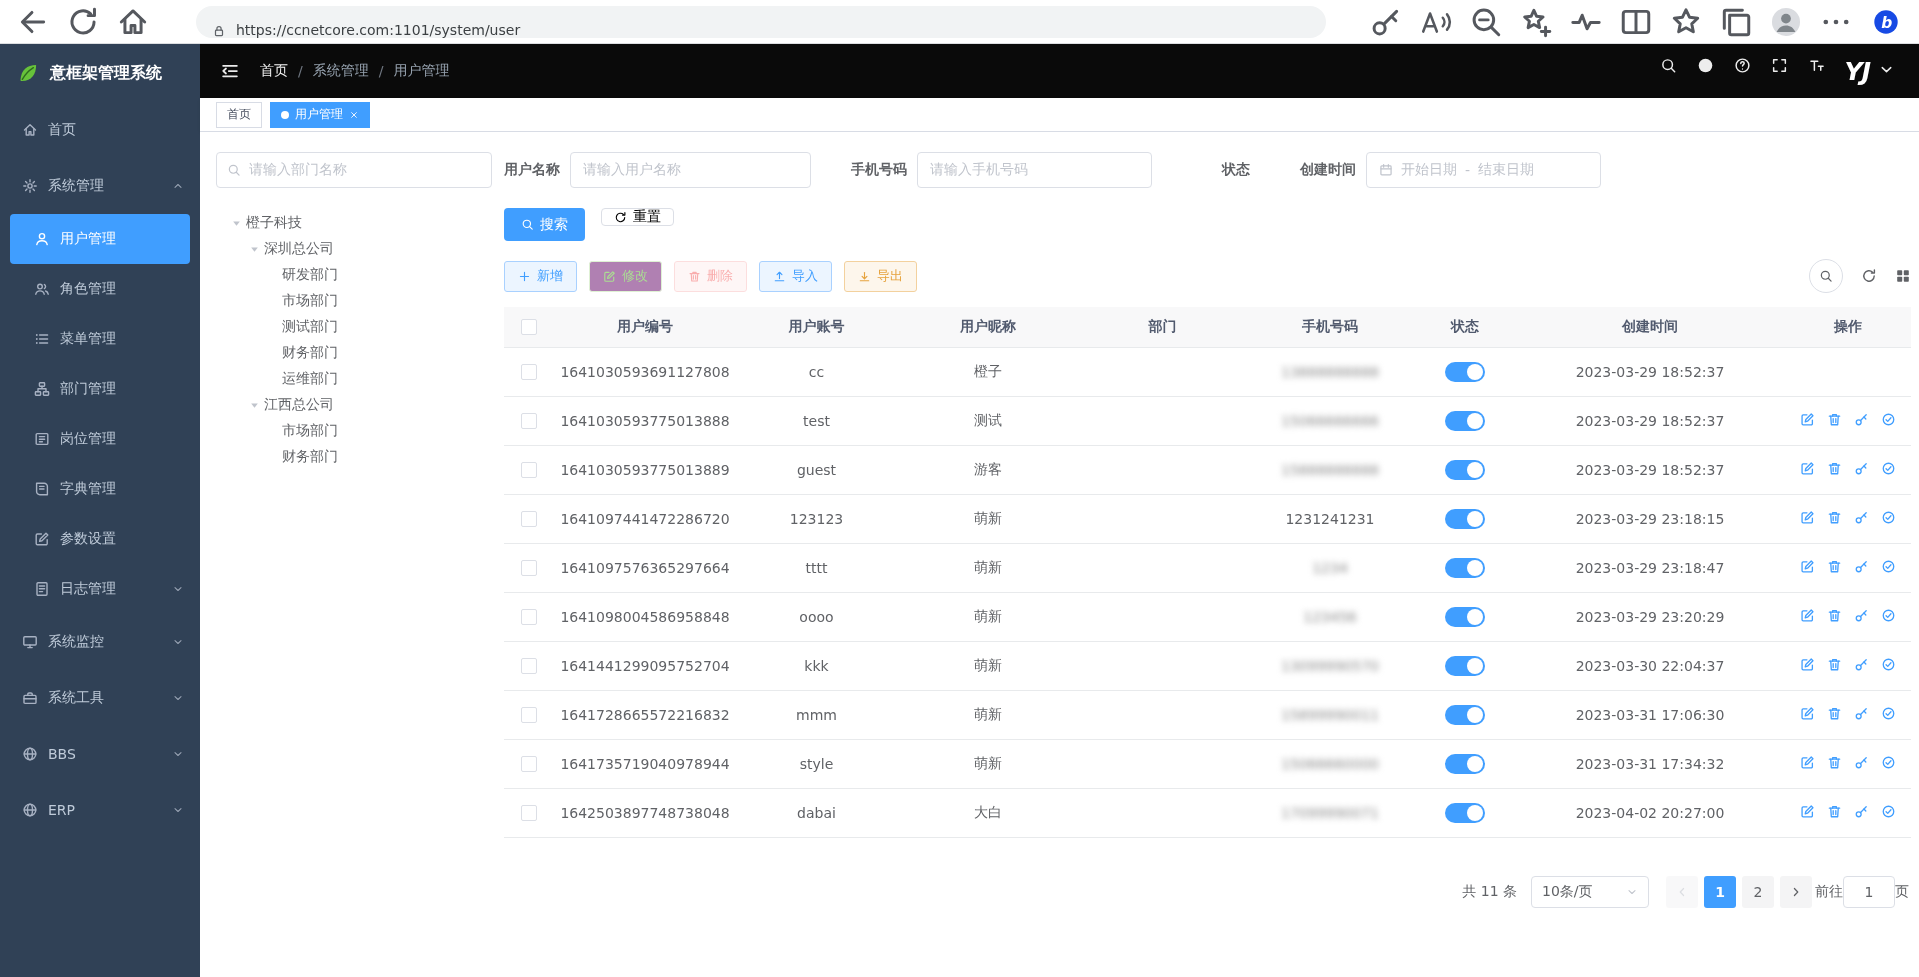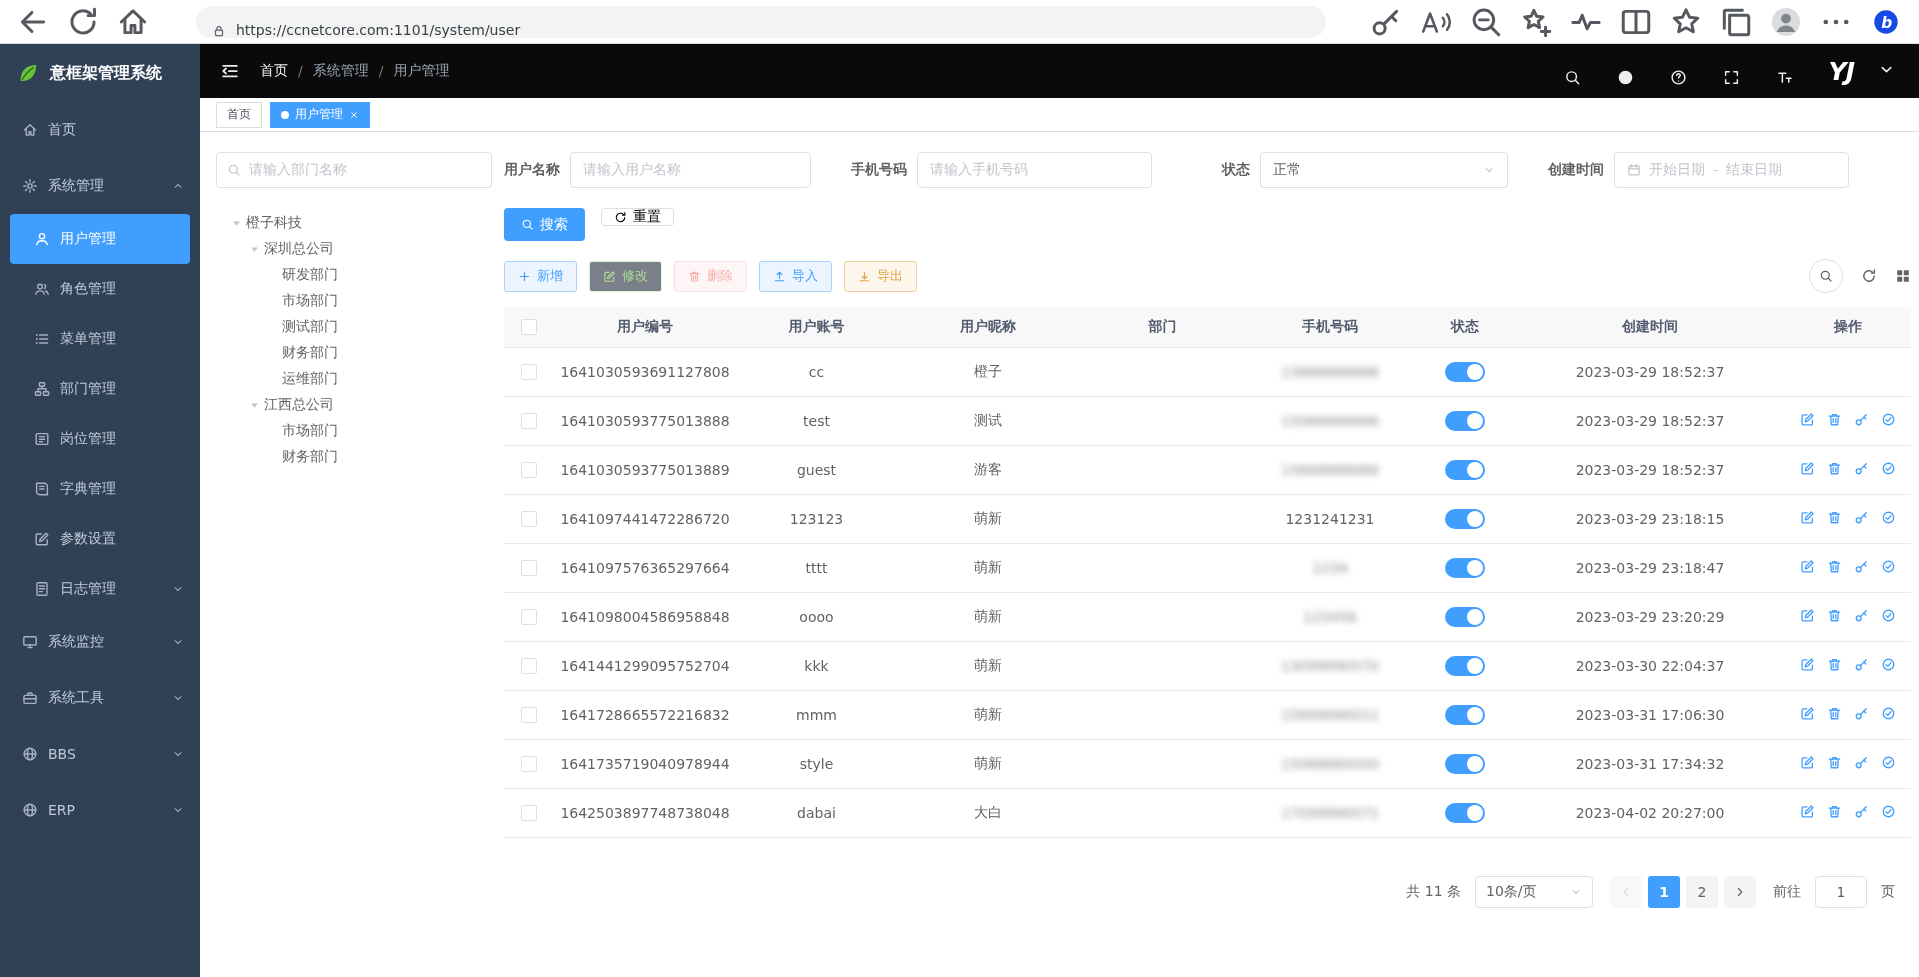--- a/index.html
+++ b/index.html
@@ -32,21 +32,21 @@
 .menu-item.sub.active{background:#409eff;color:#fff;margin:0 10px;border-radius:4px;padding-left:24px}
 .menu-item.sub.active .mi{color:#fff}
 
 .main{flex:1;display:flex;flex-direction:column;min-width:0}
 .navbar{height:54px;flex:0 0 54px;background:#0a0a0a;display:flex;align-items:center;padding:0 24px 0 20px;color:#ebebeb}
 .hamb{font-size:20px;margin-right:20px;cursor:pointer}
 .breadcrumb{display:flex;align-items:center;gap:10px;font-size:14px}
 .bc-item{color:#97a3b0;cursor:pointer}
 .bc-item.first{color:#f2f2f2}
 .bc-sep{color:#6f7680}
-.nav-right{margin-left:auto;display:flex;align-items:flex-end;gap:36px}
+.nav-right{margin-left:auto;display:flex;align-items:flex-start;gap:20px}
 .nav-right .ic{font-size:17px;color:#ededed;cursor:pointer}
 .yj{font-size:25px;font-weight:bold;font-style:italic;color:#fff;letter-spacing:-1px;cursor:pointer}
 .navcaret{font-size:11px;color:#9a9a9a;align-self:flex-end;margin:0 0 8px -12px}
 
 .tagbar{height:34px;flex:0 0 34px;background:#fff;border-bottom:1px solid #d8dce5;box-shadow:0 1px 3px rgba(0,0,0,.08);display:flex;align-items:center;padding:0 16px;gap:8px}
 .tag{height:26px;display:inline-flex;align-items:center;gap:6px;padding:0 10px;border:1px solid #d8dce5;background:#fff;color:#495060;font-size:12px;cursor:pointer}
 .tag.active{background:#409eff;border-color:#409eff;color:#fff}
 .tag-dot{width:8px;height:8px;border-radius:50%;background:#fff;display:inline-block}
 .tag-close{font-size:10px}
 
@@ -73,21 +73,21 @@
 
 .search-row{margin-top:20px;display:flex;gap:16px}
 .btn{display:inline-flex;align-items:center;justify-content:center;gap:6px;border-radius:4px;font-size:14px;cursor:pointer;border:1px solid transparent;font-family:inherit;white-space:nowrap}
 .btn .ic{font-size:13px}
 .btn-primary{background:#409eff;color:#fff;height:33px;padding:0 16px}
 .btn-default{background:#fff;color:#000000;border-color:#dcdfe6;height:18px;padding:0 12px}
 
 .toolbar{margin-top:18px;display:flex;align-items:center}
 .btn.sm{height:31px;padding:0 13px;font-size:13px;margin-right:12px;border-radius:3px}
 .plain-blue{background:#ecf5ff;border-color:#a9d1ff;color:#409eff}
-.plain-green{background:#0f172a;border-color:#c6e7b1;color:#67c23a}
+.plain-green{background:#701a75;border-color:#c6e7b1;color:#67c23a}
 .plain-red{background:#fef0f0;border-color:#fbc4c4;color:#f56c6c}
 .plain-orange{background:#fdf6ec;border-color:#f3d19e;color:#e6a23c}
 .disabled{opacity:.55}
 .tool-right{margin-left:auto;display:flex;align-items:center;gap:18px;color:#606266}
 .circle-btn{width:34px;height:34px;border:1px solid #dcdfe6;border-radius:50%;display:flex;align-items:center;justify-content:center;font-size:14px;cursor:pointer}
 .tool-ic{font-size:16px;cursor:pointer}
 
 .utable{width:100%;border-collapse:collapse;margin-top:14px;table-layout:fixed}
 .utable th{height:40px;background:#f8f8f9;color:#515a6e;font-size:14px;font-weight:bold;border-bottom:1px solid #e8eaec;text-align:center;white-space:nowrap}
 .utable td{height:49px;border-bottom:1px solid #e8eaec;font-size:14px;color:#606266;text-align:center;white-space:nowrap;overflow:hidden}
@@ -97,21 +97,21 @@
 .blur{filter:blur(3px);color:#8a8a8a}
 .ops .op{color:#409eff;font-size:15px;margin:0 6px;cursor:pointer}
 
 .pagination{margin-top:38px;display:flex;align-items:center;justify-content:flex-end;font-size:14px;color:#606266;padding-right:2px}
 .pagination .total{margin-right:14px}
 .psize{width:118px;height:32px;justify-content:space-between;padding:0 10px;cursor:pointer;margin-right:14px}
 .pages{display:inline-flex}
 .pbtn{min-width:32px;height:32px;border-radius:3px;background:#f4f4f5;color:#606266;display:inline-flex;align-items:center;justify-content:center;font-size:14px;cursor:pointer;margin:0 3px}
 .pbtn.disabled{color:#c0c4cc}
 .pbtn.active{background:#409eff;color:#fff;font-weight:bold}
-.goto{margin:0 14px;white-space:nowrap}
+.goto{margin:0 0;white-space:nowrap}
 .goto-input{width:52px;height:32px;justify-content:center;cursor:text}
 </style>
 </head>
 <body>
 
 <div class="screen">
 
   <div class="browser-bar">
     <span class="bicon">
         <svg viewBox="0 0 16 16" fill="none" stroke="currentColor" stroke-width="1.4" stroke-linecap="round" stroke-linejoin="round">
@@ -550,28 +550,20 @@
                 </div>
             </div>
             <div class="fgroup">
               <span class="flabel">手机号码</span>
               <div class="input w235">
                   <span class="ph">请输入手机号码</span>
                 </div>
             </div>
             <div class="fgroup gap-lg">
               <span class="flabel">状态</span>
-              <div class="input select w248">
-                <span>正常</span>
-                <span class="ic caret">
-                    <svg viewBox="0 0 16 16" fill="none" stroke="currentColor" stroke-width="1.4" stroke-linecap="round" stroke-linejoin="round">
-                      <path d="M4 6.2l4 3.8 4-3.8"></path>
-                    </svg>
-                  </span>
-              </div>
             </div>
             <div class="fgroup">
               <span class="flabel">创建时间</span>
               <div class="input daterange w235">
                 <span class="ic">
                     <svg viewBox="0 0 16 16" fill="none" stroke="currentColor" stroke-width="1.4" stroke-linecap="round" stroke-linejoin="round">
                       <rect x="2.2" y="3.4" width="11.6" height="10.2" rx="1"></rect>
                       <path d="M2.2 6.6h11.6M5.3 1.8v3M10.7 1.8v3"></path>
                     </svg>
                   </span>

